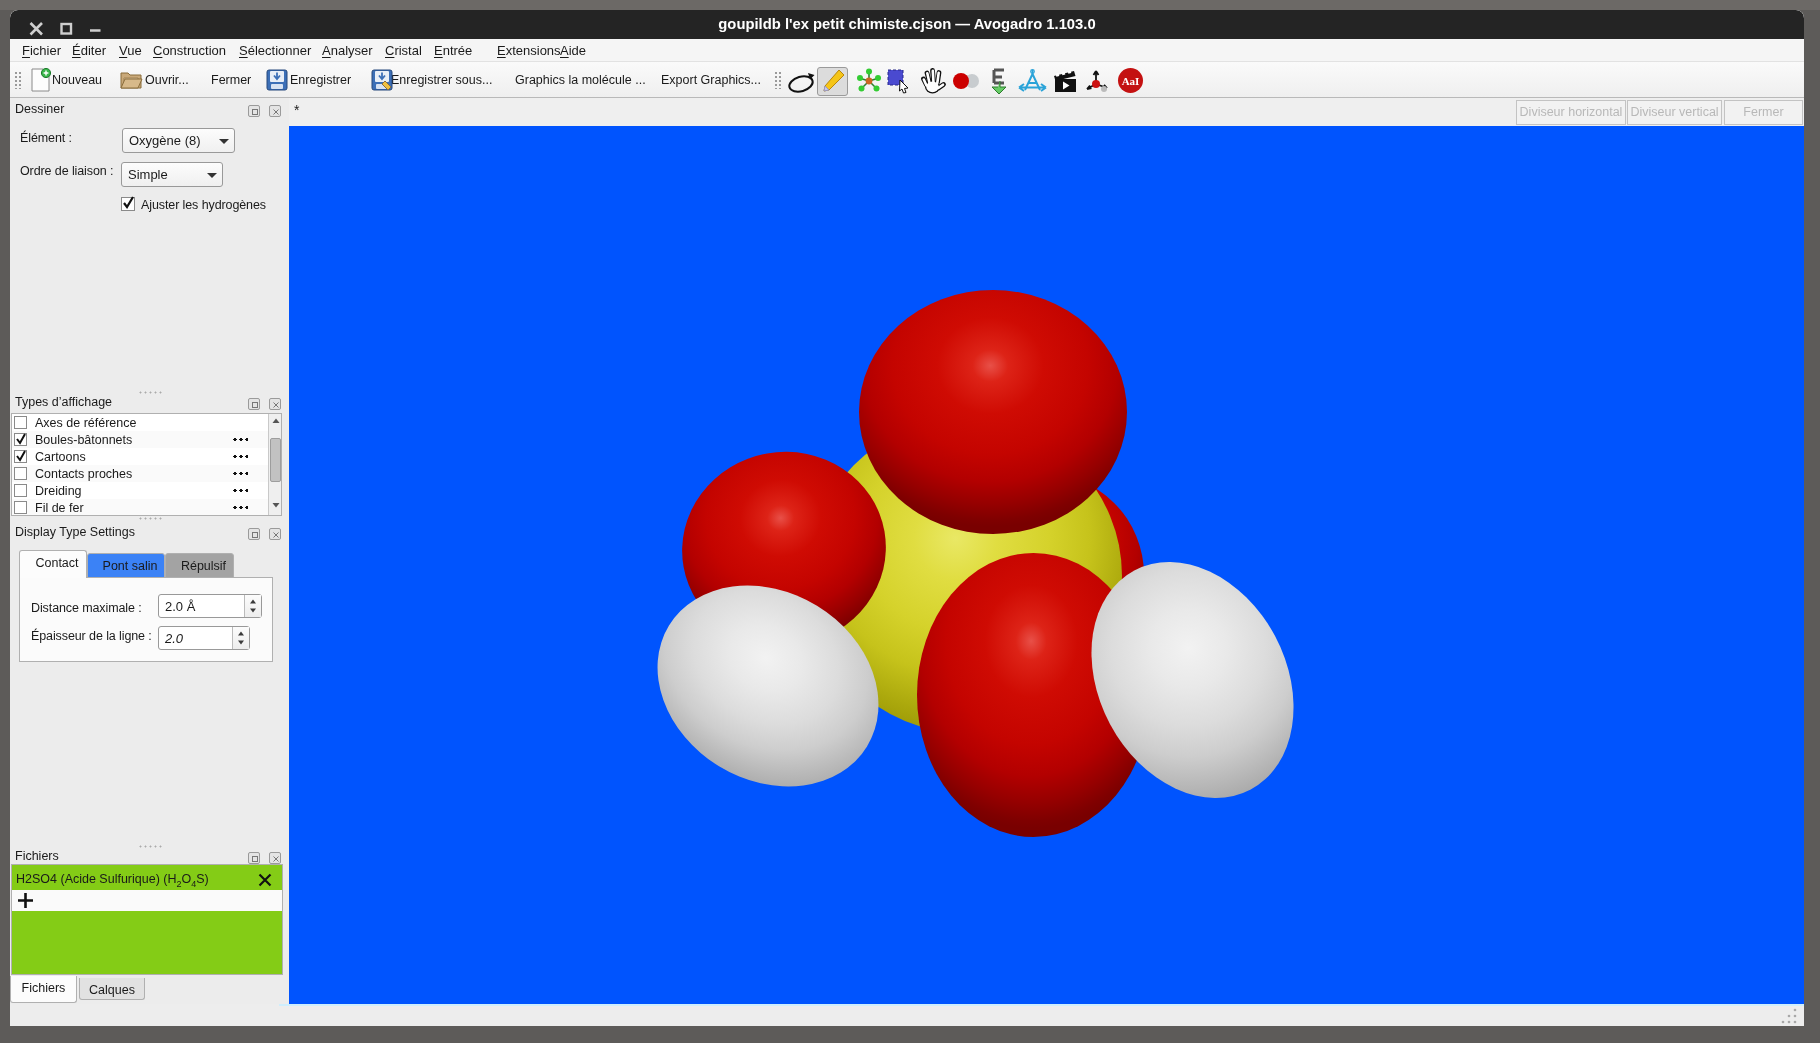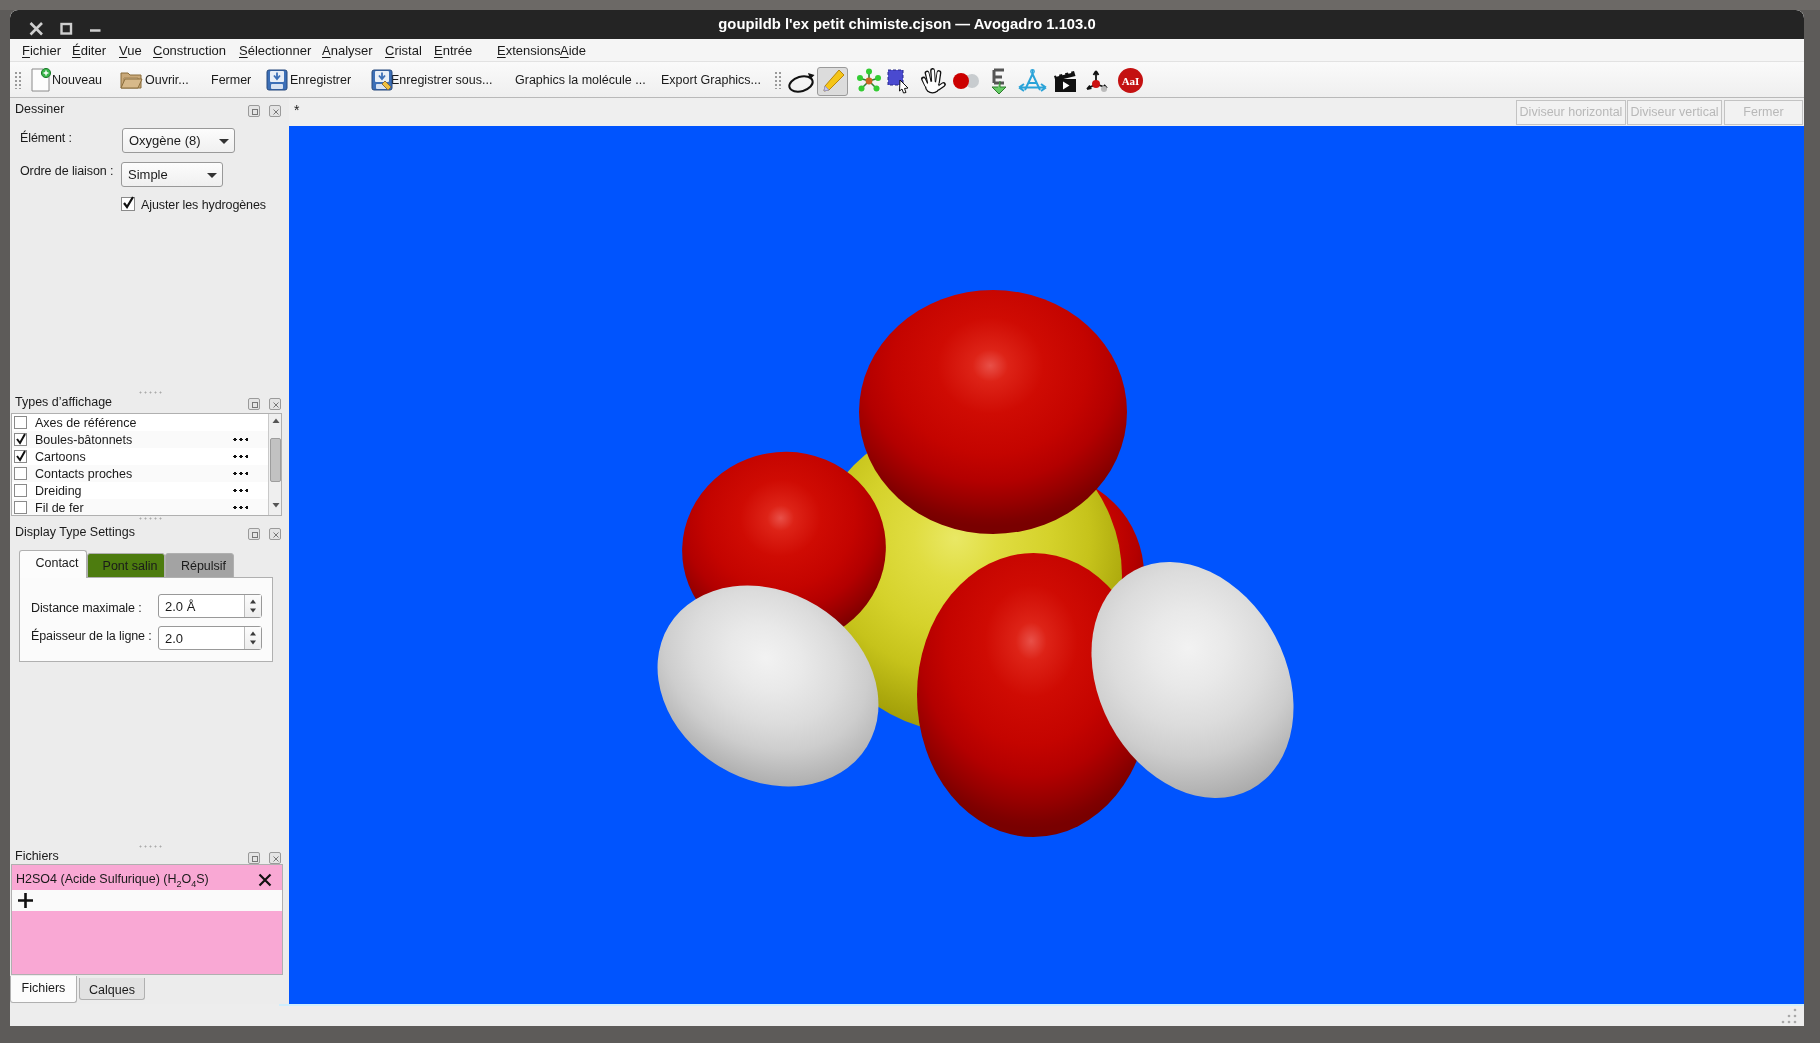--- a/index.html
+++ b/index.html
@@ -304,33 +304,33 @@
         <svg width="10" height="10">
           <rect x="2.5" y="2.5" width="5" height="5" fill="none" stroke="#777" stroke-width="1"></rect>
         </svg>
       </div>
     <div class="pbtn" style="left:259px;top:430px;">
         <svg width="10" height="10">
           <path d="M2.5 2.5 L7.5 7.5 M7.5 2.5 L2.5 7.5" stroke="#777" stroke-width="1"></path>
         </svg>
       </div>
     <div class="tab" style="left:9px;top:452px;width:68px;height:28px;background:#fcfcfc;z-index:2;border-bottom:none;">Contact</div>
-    <div class="tab" style="left:77px;top:455px;width:78px;height:25px;background:#4d7c0f;">Pont salin</div>
+    <div class="tab" style="left:77px;top:455px;width:78px;height:25px;background:#3b82f6;">Pont salin</div>
     <div class="tab" style="left:155px;top:455px;width:69px;height:25px;background:#a3a3a3;">Répulsif</div>
     <div style="position:absolute;left:9px;top:479px;width:254px;height:85px;background:#fbfbfb;border:1px solid #b0b0b0;">
       <div class="lab" style="left:11px;top:23px;">Distance maximale :</div>
       <div class="spin" style="left:138px;top:16px;width:104px;height:24px;">
           <span style="position:absolute;left:6px;top:4px;">2.0 Å</span>
           <span class="sbx"><svg width="16" height="22">
               <path d="M8 4.5 L11 8.5 L5 8.5 Z" fill="#3a3a3a"></path>
               <path d="M8 17.5 L11 13.5 L5 13.5 Z" fill="#3a3a3a"></path>
             </svg></span>
         </div>
       <div class="lab" style="left:11px;top:51px;">Épaisseur de la ligne :</div>
-      <div class="spin" style="left:138px;top:48px;width:104px;height:24px;">
+      <div class="spin" style="left:138px;top:48px;width:92px;height:24px;font-style:italic;">
           <span style="position:absolute;left:6px;top:4px;">2.0</span>
           <span class="sbx"><svg width="16" height="22">
               <path d="M8 4.5 L11 8.5 L5 8.5 Z" fill="#3a3a3a"></path>
               <path d="M8 17.5 L11 13.5 L5 13.5 Z" fill="#3a3a3a"></path>
             </svg></span>
         </div>
     </div>
 
     <div style="position:absolute;left:128px;top:747px;width:26px;height:3px;background-image:radial-gradient(circle,#aaa 0.9px,transparent 1.1px);background-size:5px 3px;"></div>
 
@@ -338,21 +338,21 @@
     <div class="pbtn" style="left:238px;top:754px;">
         <svg width="10" height="10">
           <rect x="2.5" y="2.5" width="5" height="5" fill="none" stroke="#777" stroke-width="1"></rect>
         </svg>
       </div>
     <div class="pbtn" style="left:259px;top:754px;">
         <svg width="10" height="10">
           <path d="M2.5 2.5 L7.5 7.5 M7.5 2.5 L2.5 7.5" stroke="#777" stroke-width="1"></path>
         </svg>
       </div>
-    <div style="position:absolute;left:1px;top:766px;width:272px;height:111px;background:#f9a8d4;border:1px solid #b0b0b0;font-size:12.5px;color:#1a1a1a;">
+    <div style="position:absolute;left:1px;top:766px;width:272px;height:111px;background:#84cc16;border:1px solid #b0b0b0;font-size:12.5px;color:#1a1a1a;">
       <div style="position:absolute;left:4px;top:7px;">H2SO4 (Acide Sulfurique) (H<sub style="font-size:9px;">2</sub>O<sub style="font-size:9px;">4</sub>S)</div>
       <svg style="position:absolute;left:246px;top:8px;" width="14" height="14">
           <path d="M1.5 1.5 L12.5 12.5 M12.5 1.5 L1.5 12.5" stroke="#111" stroke-width="2.2"></path>
         </svg>
       <div style="position:absolute;left:0px;top:25px;width:270px;height:21px;background:#fafafa;"></div>
       <svg style="position:absolute;left:5px;top:27px;" width="17" height="17">
           <path d="M8.5 1 V16 M1 8.5 H16" stroke="#111" stroke-width="2.6"></path>
         </svg>
     </div>
     <div class="btab" style="left:0px;top:878px;width:67px;height:27px;background:#fcfcfc;z-index:2;">Fichiers</div>

